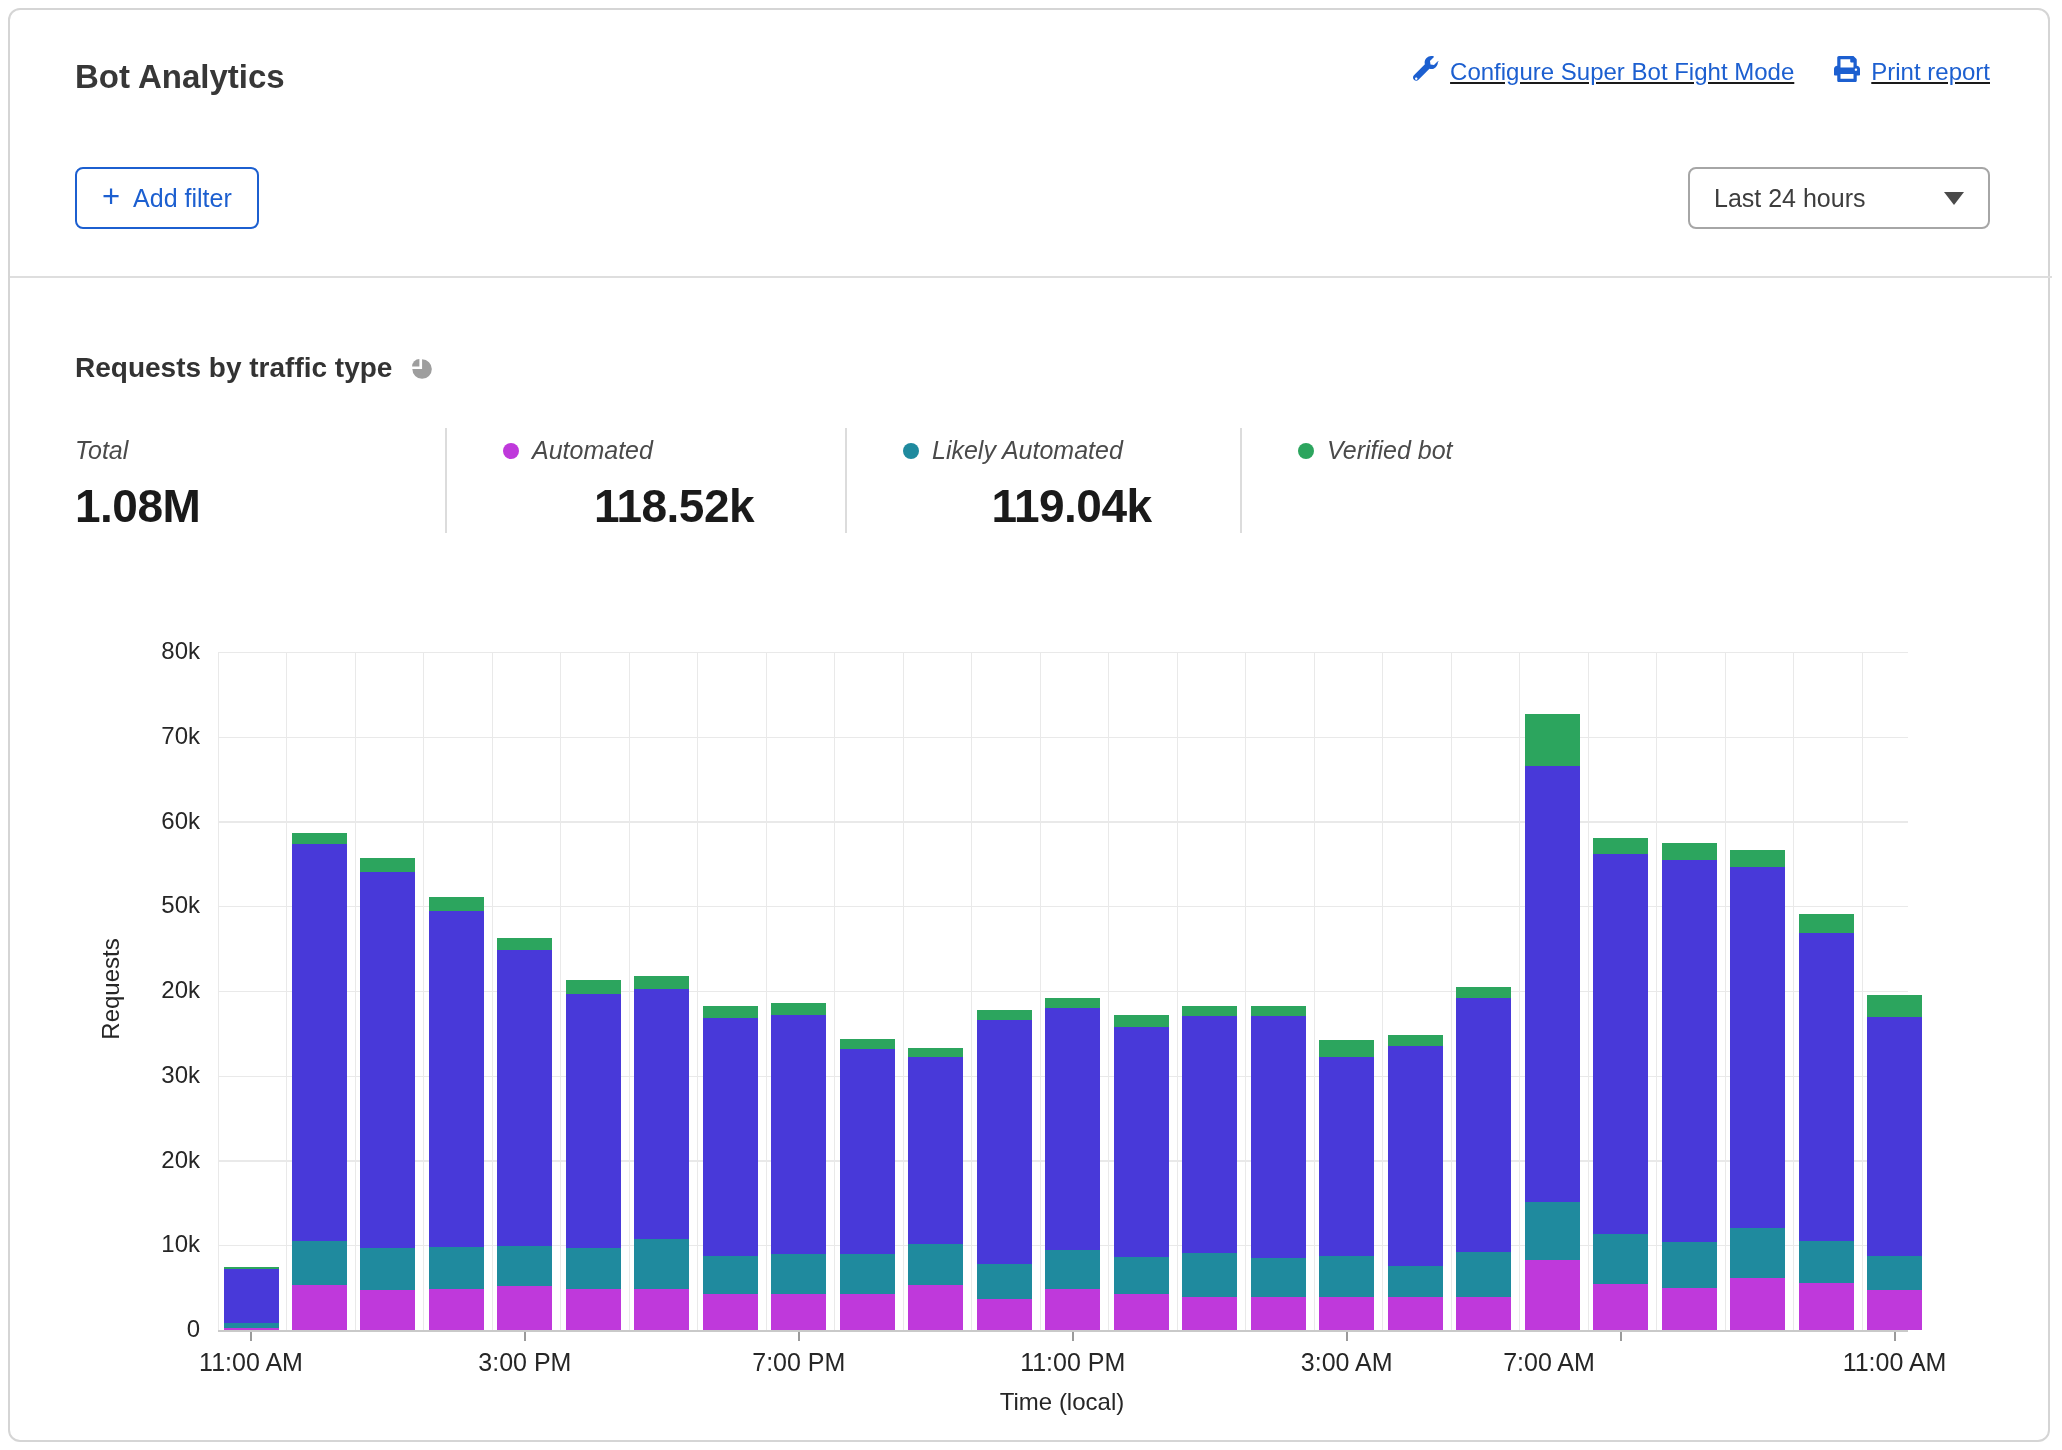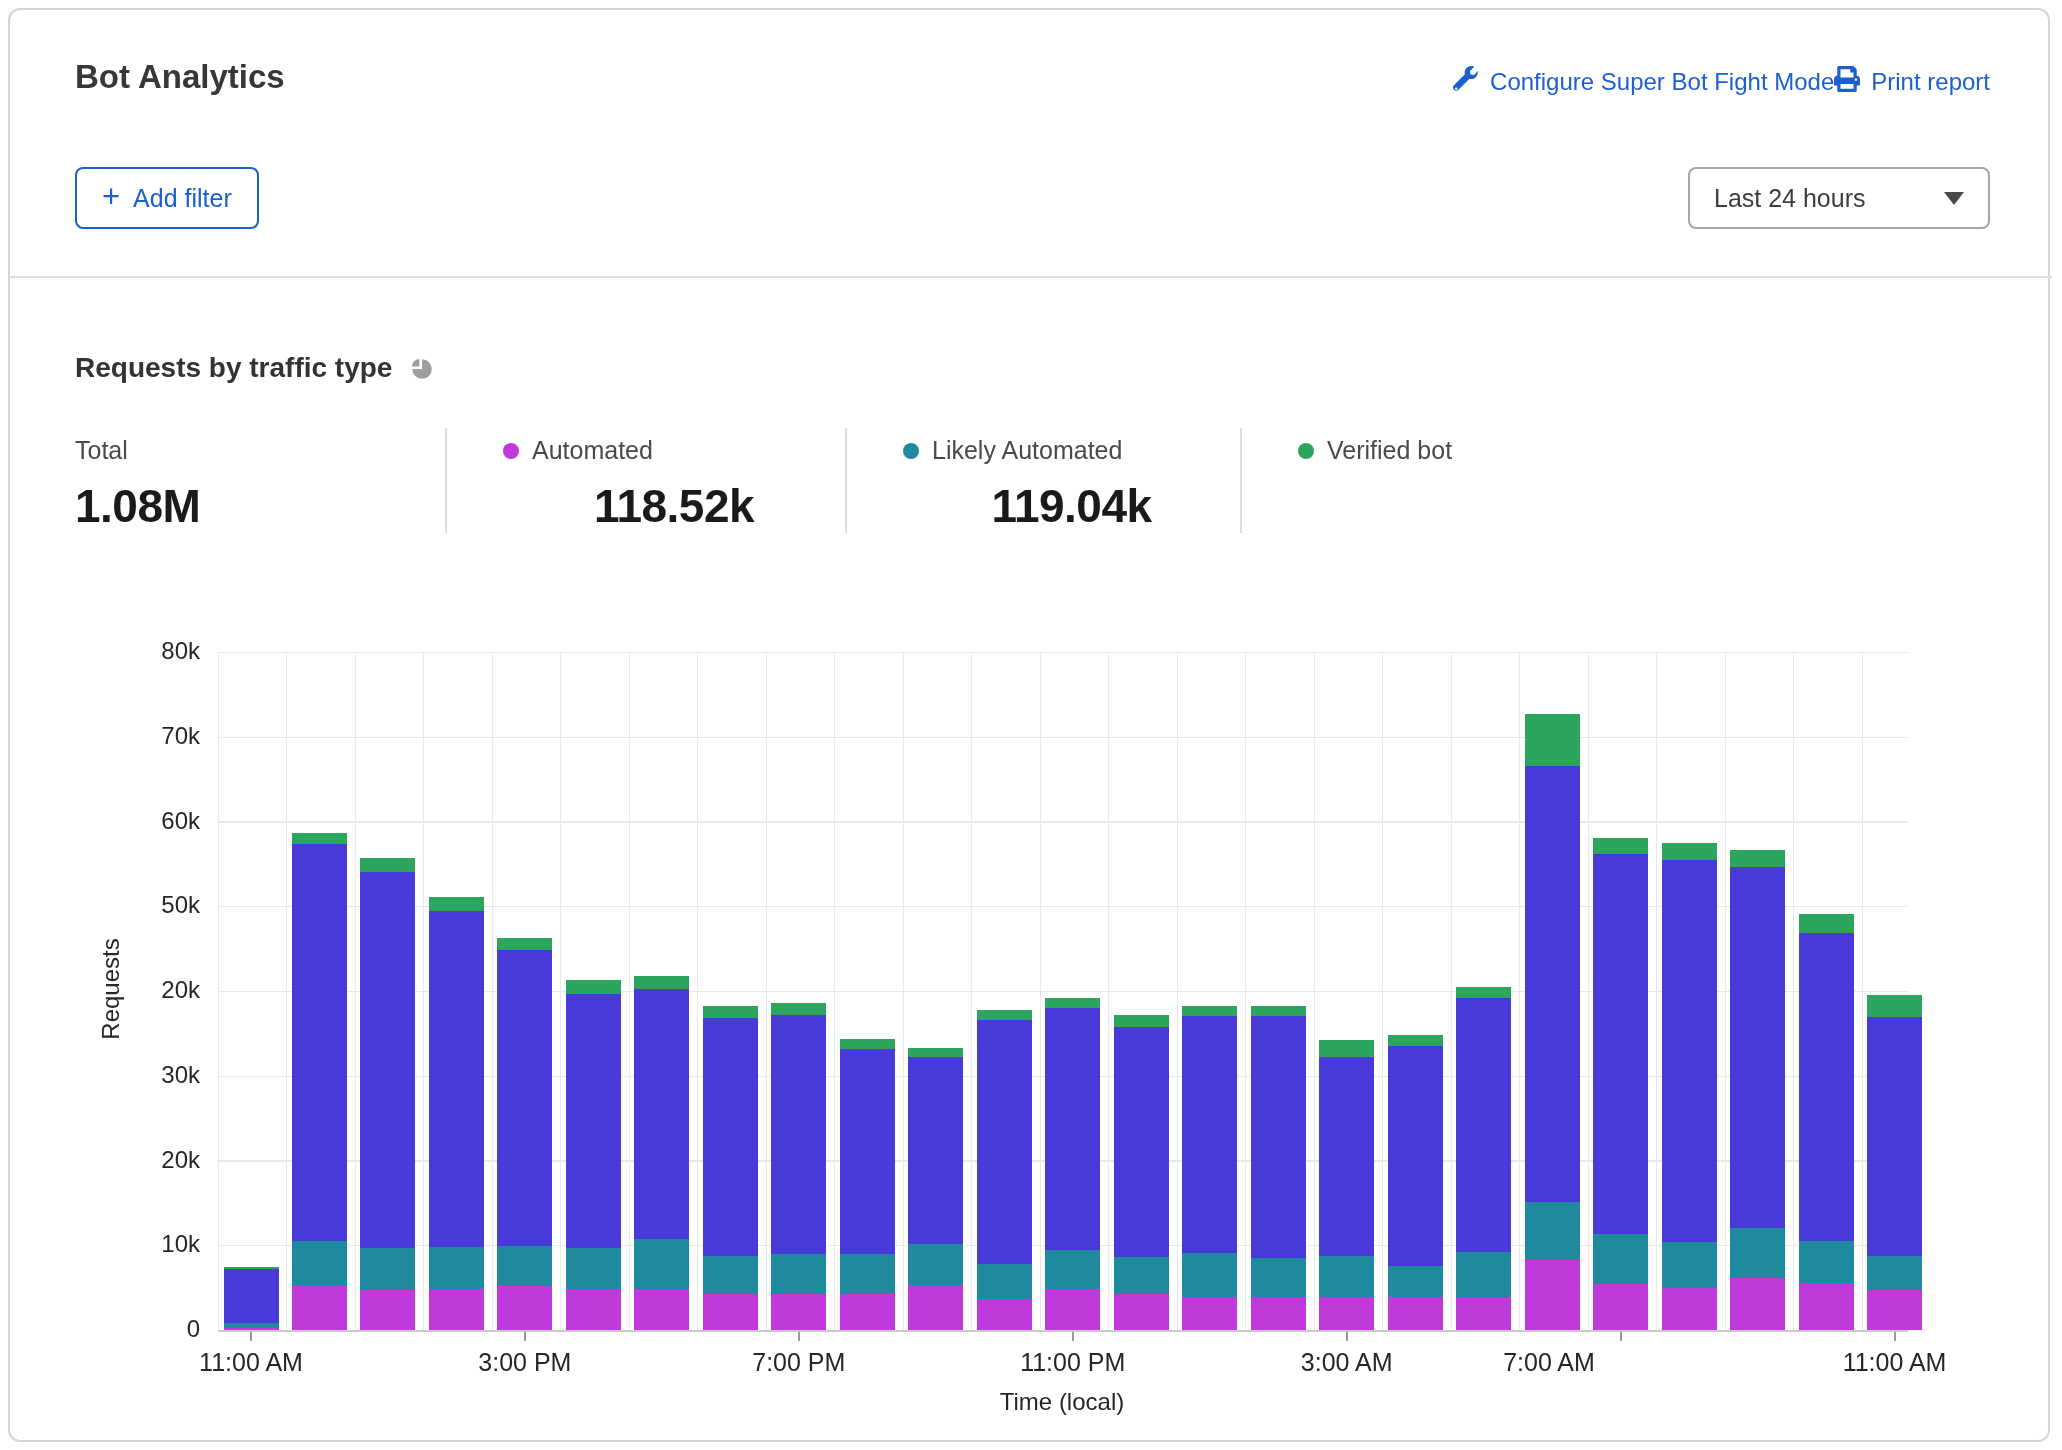--- a/index.html
+++ b/index.html
@@ -3,40 +3,40 @@
 <meta charset="utf-8">
 <style>
   html,body{margin:0;padding:0;background:#fff;}
   .page{position:relative;width:2062px;height:1450px;background:#fff;overflow:hidden;
         font-family:"Liberation Sans","DejaVu Sans",sans-serif;color:#1a1a1a;}
   .card{position:absolute;left:8px;top:8px;width:2042px;height:1434px;
         border:2px solid #d5d5d5;border-radius:12px;background:#fff;box-sizing:border-box;}
   .card-header{position:absolute;left:10px;top:10px;width:2042px;height:268px;
         border-bottom:2px solid #dedede;box-sizing:border-box;}
   .page-title{position:absolute;left:75px;top:58px;font-size:33px;font-weight:700;color:#373737;}
-  .header-actions{position:absolute;right:72px;top:66px;display:flex;align-items:center;}
+  .header-actions{position:absolute;right:72px;top:56px;display:flex;gap:40px;align-items:center;text-decoration:underline;}
   .action-link{display:flex;align-items:center;gap:11px;color:#1c5fd0;font-size:24px;
         font-weight:500;cursor:pointer;text-decoration:none;}
   .action-link svg{width:26px;height:26px;fill:#1c5fd0;}
   .add-filter-btn{position:absolute;left:75px;top:167px;height:62px;display:inline-flex;
         align-items:center;gap:13px;padding:0 25px;border:2px solid #1c5fd0;border-radius:8px;
         color:#1c5fd0;font-size:25px;font-weight:500;background:#fff;box-sizing:border-box;cursor:pointer;}
   .plus{font-size:31px;font-weight:400;line-height:1;margin-top:-3px;}
   .time-range{position:absolute;left:1688px;top:167px;width:302px;height:62px;
         border:2px solid #a6a6a6;border-radius:8px;display:flex;align-items:center;
         padding:0 24px;box-sizing:border-box;font-size:25px;color:#3d3d3d;background:#fff;cursor:pointer;}
   .caret{margin-left:auto;width:0;height:0;border-left:10px solid transparent;
         border-right:10px solid transparent;border-top:13px solid #4a4a4a;}
   .section-title-row{position:absolute;left:75px;top:352px;display:flex;align-items:center;gap:16px;}
   .section-title{font-size:28px;font-weight:700;color:#333;}
   .pie-icon svg{width:26px;height:26px;display:block;}
   .stats{position:absolute;left:75px;top:428px;display:flex;}
   .stat-col{box-sizing:border-box;padding-top:8px;}
   .stat-col.divided{border-left:2px solid #dcdcdc;padding-left:56px;text-align:center;}
-  .stat-label-row{display:flex;align-items:center;gap:13px;font-size:25px;color:#4a4a4a;}
+  .stat-label-row{display:flex;align-items:center;gap:13px;font-size:25px;color:#4a4a4a;font-style:italic;}
   .stat-dot{width:16px;height:16px;border-radius:50%;}
   .stat-value{margin-top:14px;font-size:46px;font-weight:700;color:#1a1a1a;letter-spacing:-0.5px;}
   .plot-area{position:absolute;left:218px;top:652px;width:1690px;height:678px;
         border-bottom:2px solid #c9c9c9;box-sizing:content-box;
         background-image:
           repeating-linear-gradient(to right,#e9e9e9 0 1px,transparent 1px 68.48px),
           repeating-linear-gradient(to bottom,#e9e9e9 0 1px,transparent 1px 84.75px);}
   .bar{position:absolute;bottom:0;width:55px;display:flex;flex-direction:column-reverse;}
   .bar-seg{width:100%;}
   .y-tick-label{position:absolute;left:100px;width:100px;text-align:right;font-size:24px;color:#262626;}

